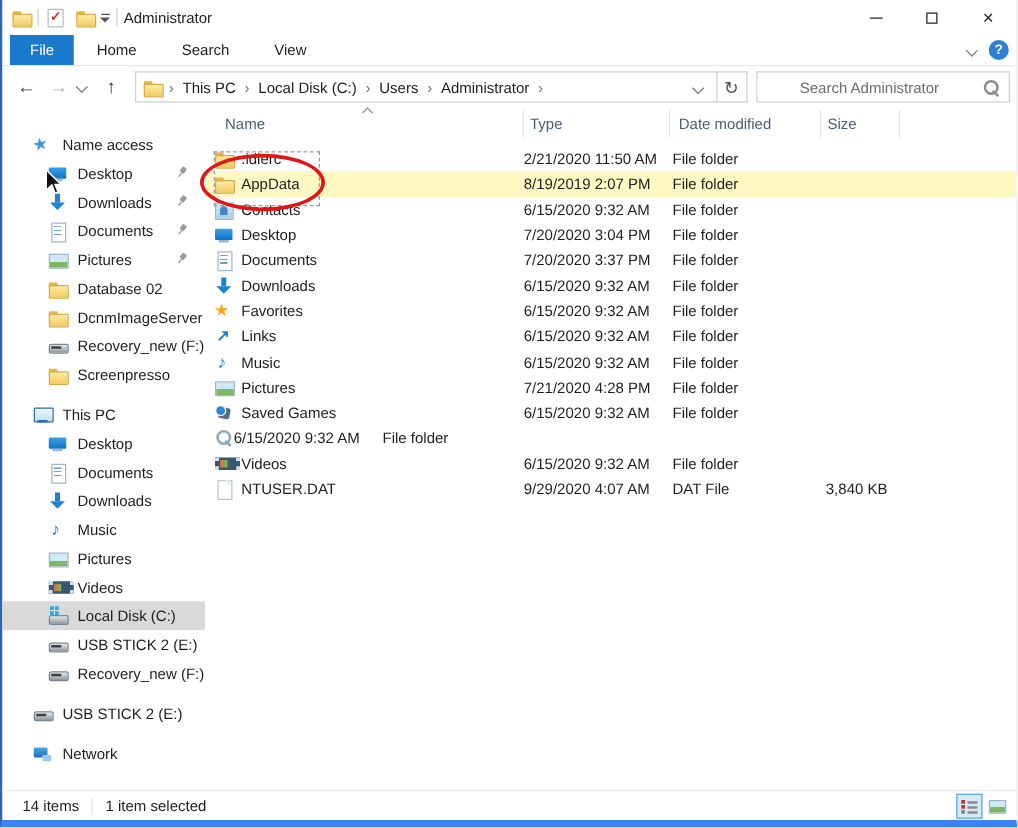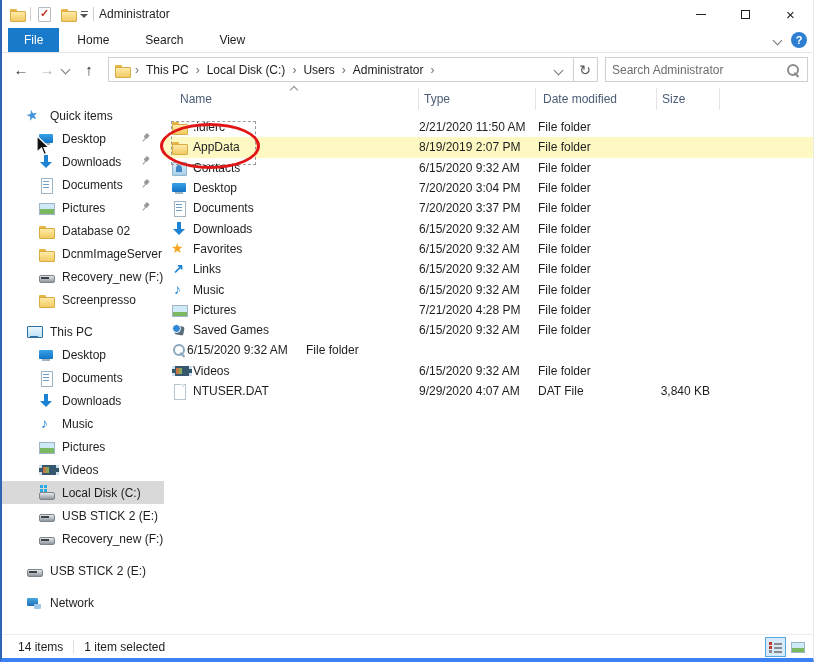--- a/index.html
+++ b/index.html
@@ -1,18 +1,18 @@
 <!DOCTYPE html>
 <html><head>
 <meta charset="utf-8">
 <style>
   * { margin:0; padding:0; box-sizing:border-box; }
   html,body { width:814px; height:662px; font-family:"Liberation Sans", sans-serif; background:#fff; overflow:hidden; }
   #window { position:relative; width:814px; height:662px; background:#fff; font-size:12px; color:#1e1e1e;
-            border-left:2px solid #2c66b5; border-bottom:4px solid #3b82f6; border-right:1px solid #e9e9e9; }
+            border-left:2px solid #2c66b5; border-bottom:6px solid #3b82f6; border-right:1px solid #e9e9e9; }
 
   
   #titlebar { position:absolute; left:0; top:0; right:0; height:28px; display:flex; align-items:center; background:#fff; }
   .tb-sep { width:1px; height:14px; background:#d0d0d0; margin:0 5px; }
   .caption-btns { position:absolute; right:0; top:0; height:28px; display:flex; }
   .cap-btn { width:45px; height:28px; display:flex; align-items:center; justify-content:center; color:#222; }
   .glyph-min { width:10px; height:1px; background:#222; }
   .glyph-max { width:9px; height:9px; border:1px solid #222; }
   .glyph-close { font-size:15px; line-height:1; }
 
@@ -27,21 +27,21 @@
 
   
   #navbar { position:absolute; left:0; top:53px; right:0; height:31px; background:#fff; }
   .nav-btn { position:absolute; top:5px; width:22px; height:22px; display:flex; align-items:center; justify-content:center; font-size:15px; }
   .addr-box { position:absolute; left:106px; top:4px; width:466px; height:25px; border:1px solid #d0d0d0; background:#fff; display:flex; align-items:center; padding-left:5px; }
   .crumb { padding:0 2px; white-space:nowrap; }
   .crumb-sep { color:#707070; font-size:12px; padding:0 5px; }
   .addr-chev { margin-left:auto; margin-right:10px; }
   .refresh-btn { position:absolute; left:571px; top:4px; width:25px; height:25px; border:1px solid #d0d0d0; border-left:none; display:flex; align-items:center; justify-content:center; font-size:14px; color:#555; }
   .search-box { position:absolute; left:603px; top:4px; width:203px; height:25px; border:1px solid #d0d0d0; display:flex; align-items:center; }
-  .search-box input { border:none; outline:none; flex:1; padding:0 6px; font:12px "Liberation Sans",sans-serif; color:#444; }
+  .search-box input { border:none; outline:none; flex:1; padding:0 6px; font:12px "Liberation Sans",sans-serif; color:#444;text-align:center; }
   .search-box input::placeholder { color:#6d6d6d; opacity:1; }
   .mag { position:relative; width:16px; height:16px; margin-right:6px; }
   .mag::before { content:""; position:absolute; left:2px; top:2px; width:8px; height:8px; border:2px solid #8c8c8c; border-radius:50%; }
   .mag::after { content:""; position:absolute; left:10px; top:10px; width:6px; height:2px; background:#8c8c8c; transform:rotate(45deg); transform-origin:0 0; }
 
   
   #sidebar { position:absolute; left:0; top:84px; width:162px; bottom:24px; background:#fff; padding-top:20px; overflow:hidden; }
   .side-item { position:relative; height:23px; display:flex; align-items:center; }
   .side-item .lbl { margin-left:8px; white-space:nowrap; }
   .side-item.level-0 { padding-left:24px; }
@@ -189,21 +189,21 @@
     <div class="refresh-btn">↻</div>
     <div class="search-box">
       <input type="text" placeholder="Search Administrator" style="">
       <span class="mag"></span>
     </div>
   </div>
 
   <div id="sidebar">
       <div class="side-item level-0">
     <span class="ic quick-access-icon"></span>
-        <span class="lbl">Quick items</span>
+        <span class="lbl">Name access</span>
   </div>
       <div class="side-item level-1">
     <span class="ic desktop-icon"></span>
         <span class="lbl">Desktop</span>
   <span class="pin"></span>
       </div>
       <div class="side-item level-1">
     <span class="ic downloads-icon"></span>
         <span class="lbl">Downloads</span>
   <span class="pin"></span>

